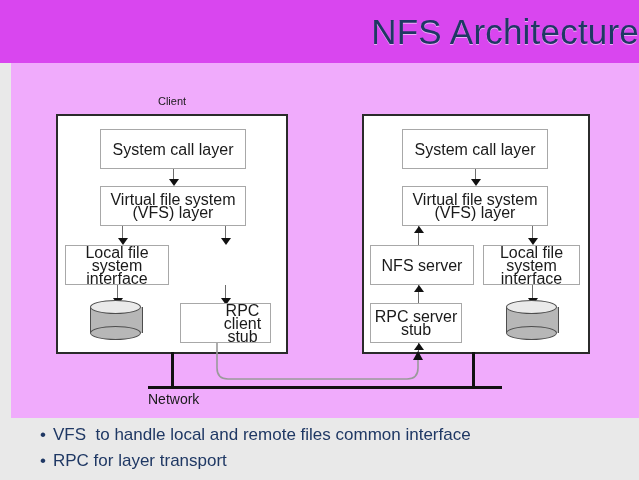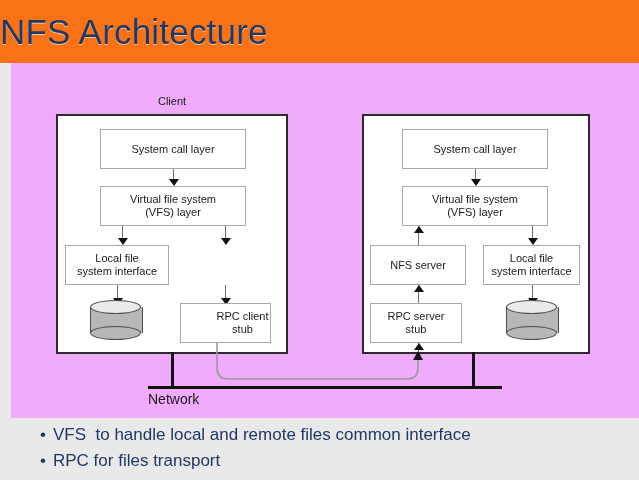--- a/index.html
+++ b/index.html
@@ -8,22 +8,22 @@
     background:#e8e8e8;
     font-family:"Liberation Sans", sans-serif;
     overflow:hidden;
     position:relative;
   }
   #slide{position:absolute;left:0;top:0;width:639px;height:480px;background:#e9e9e9;}
 
   
   #title-bar{
     position:absolute;left:0;top:0;width:639px;height:63px;
-    display:flex;align-items:center;justify-content:flex-start;
-    background:#f97316;
+    display:flex;align-items:center;justify-content:flex-end;
+    background:#d946ef;
   }
   #title-text{
     font-size:35px;
     color:#1f3864;
     letter-spacing:0.2px;
     font-family:"Liberation Sans", sans-serif;
     font-weight:400;
     white-space:nowrap;
     text-shadow:0 1px 0 rgba(255,255,255,.55);
   }
@@ -52,21 +52,21 @@
     box-sizing:border-box;
   }
 
   .node{
     position:absolute;
     border:1px solid #a8a8a8;
     background:#ffffff;
     box-sizing:border-box;
     display:flex;align-items:center;justify-content:center;
     text-align:center;
-    font-size:11px;
+    font-size:16px;
     line-height:13px;
     color:#1a1a1a;
     font-family:"Liberation Sans", sans-serif;
   }
 
   
   .arrow{position:absolute;}
   .arrow .shaft{
     position:absolute;left:50%;top:0;width:1px;margin-left:-0.5px;
     background:#6d6d6d;
@@ -194,21 +194,21 @@
 
       <div class="arrow up" style="left:402px;top:163px;width:11px;height:19px;">
         <div class="shaft" style="height:19px;top:0;"></div>
           <div class="head"></div>
       </div>
       <div class="arrow down" style="left:516px;top:163px;width:11px;height:19px;">
         <div class="shaft" style="height:13px;"></div>
           <div class="head"></div>
       </div>
 
-      <div class="node" style="left:359px;top:182px;width:96px;height:40px;">NFS server</div>
+      <div class="node" style="left:359px;top:182px;width:104px;height:40px;">NFS server</div>
 
       <div class="node" style="left:472px;top:182px;width:97px;height:40px;white-space:pre-line;">Local file
 system interface</div>
 
       <div class="arrow up" style="left:402px;top:222px;width:11px;height:20px;">
         <div class="shaft" style="height:20px;top:0;"></div>
           <div class="head"></div>
       </div>
       <div class="arrow down" style="left:516px;top:222px;width:11px;height:20px;">
         <div class="shaft" style="height:14px;"></div>
@@ -242,17 +242,17 @@
     </div>
   </div>
 
   <div id="bullets">
     <div class="bullet-row">
       <span class="bullet-dot">•</span>
       <span>VFS  to handle local and remote files common interface</span>
     </div>
     <div class="bullet-row">
       <span class="bullet-dot">•</span>
-      <span>RPC for files transport</span>
+      <span>RPC for layer transport</span>
     </div>
   </div>
 
 </div>
 
 </body></html>

